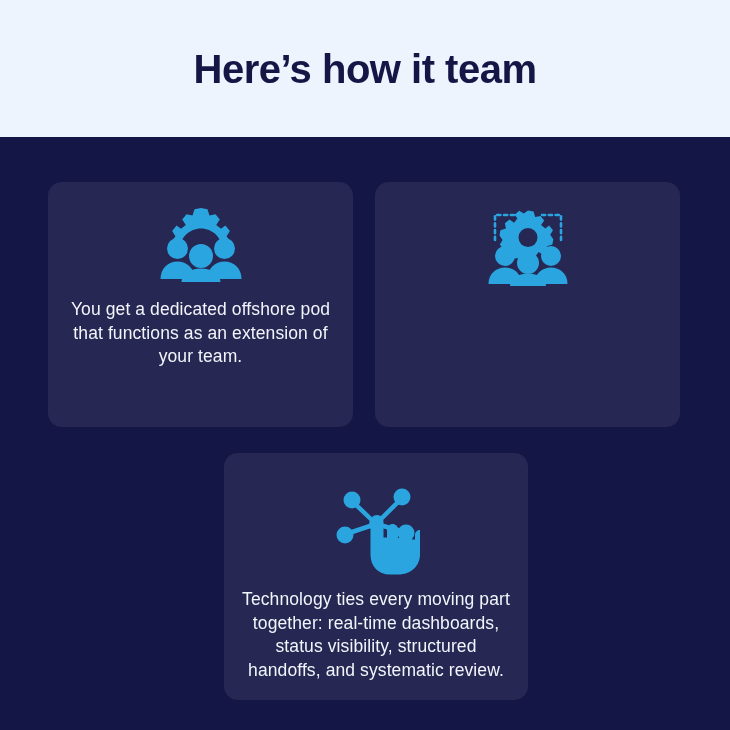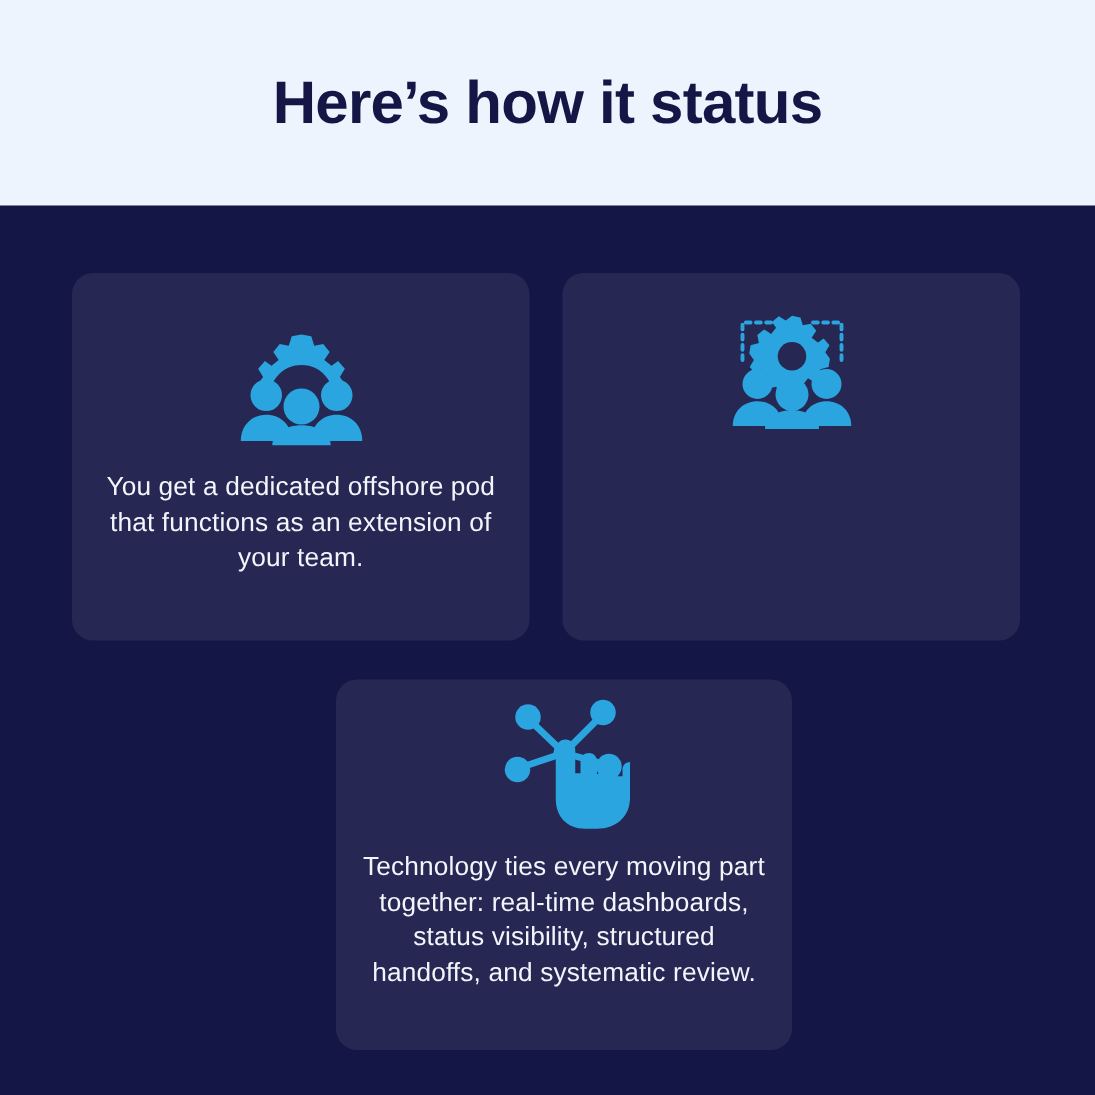--- a/index.html
+++ b/index.html
@@ -54,37 +54,37 @@
     display: flex;
     flex-direction: column;
     align-items: center;
   }
 
   .card-1 {
     left: 48px;
     top: 182px;
     width: 305px;
     height: 245px;
-    padding-top: 39px;
+    padding-top: 24px;
   }
 
   .card-2 {
     left: 375px;
     top: 182px;
     width: 305px;
     height: 245px;
     padding-top: 28px;
   }
 
   .card-3 {
     left: 224px;
     top: 453px;
     width: 304px;
     height: 247px;
-    padding-top: 9px;
+    padding-top: 31px;
   }
 
   .card-icon {
     width: 84px;
     height: 76px;
     display: flex;
     align-items: center;
     justify-content: center;
     margin-bottom: 16px;
   }
@@ -111,21 +111,21 @@
   }
 
   svg { display: block; }
 </style>
 </head>
 <body>
 
 <div class="page">
 
   <div class="header-band">
-    <h1 class="page-title">Here’s how it status</h1>
+    <h1 class="page-title">Here’s how it team</h1>
   </div>
 
   <div class="card card-1">
     <div class="card-icon">
       <svg width="84" height="76" viewBox="0 0 84 76" aria-hidden="true">
         <g fill="#2ba5df">
 
           <path d="M42 2
                    L48.5 3.2 L50.5 9.5 L56.5 8.3 L60.8 13.6 L57.2 19.0
                    L62.0 22.8 L66.4 19.6 L70.9 24.9 L67.6 30.3

